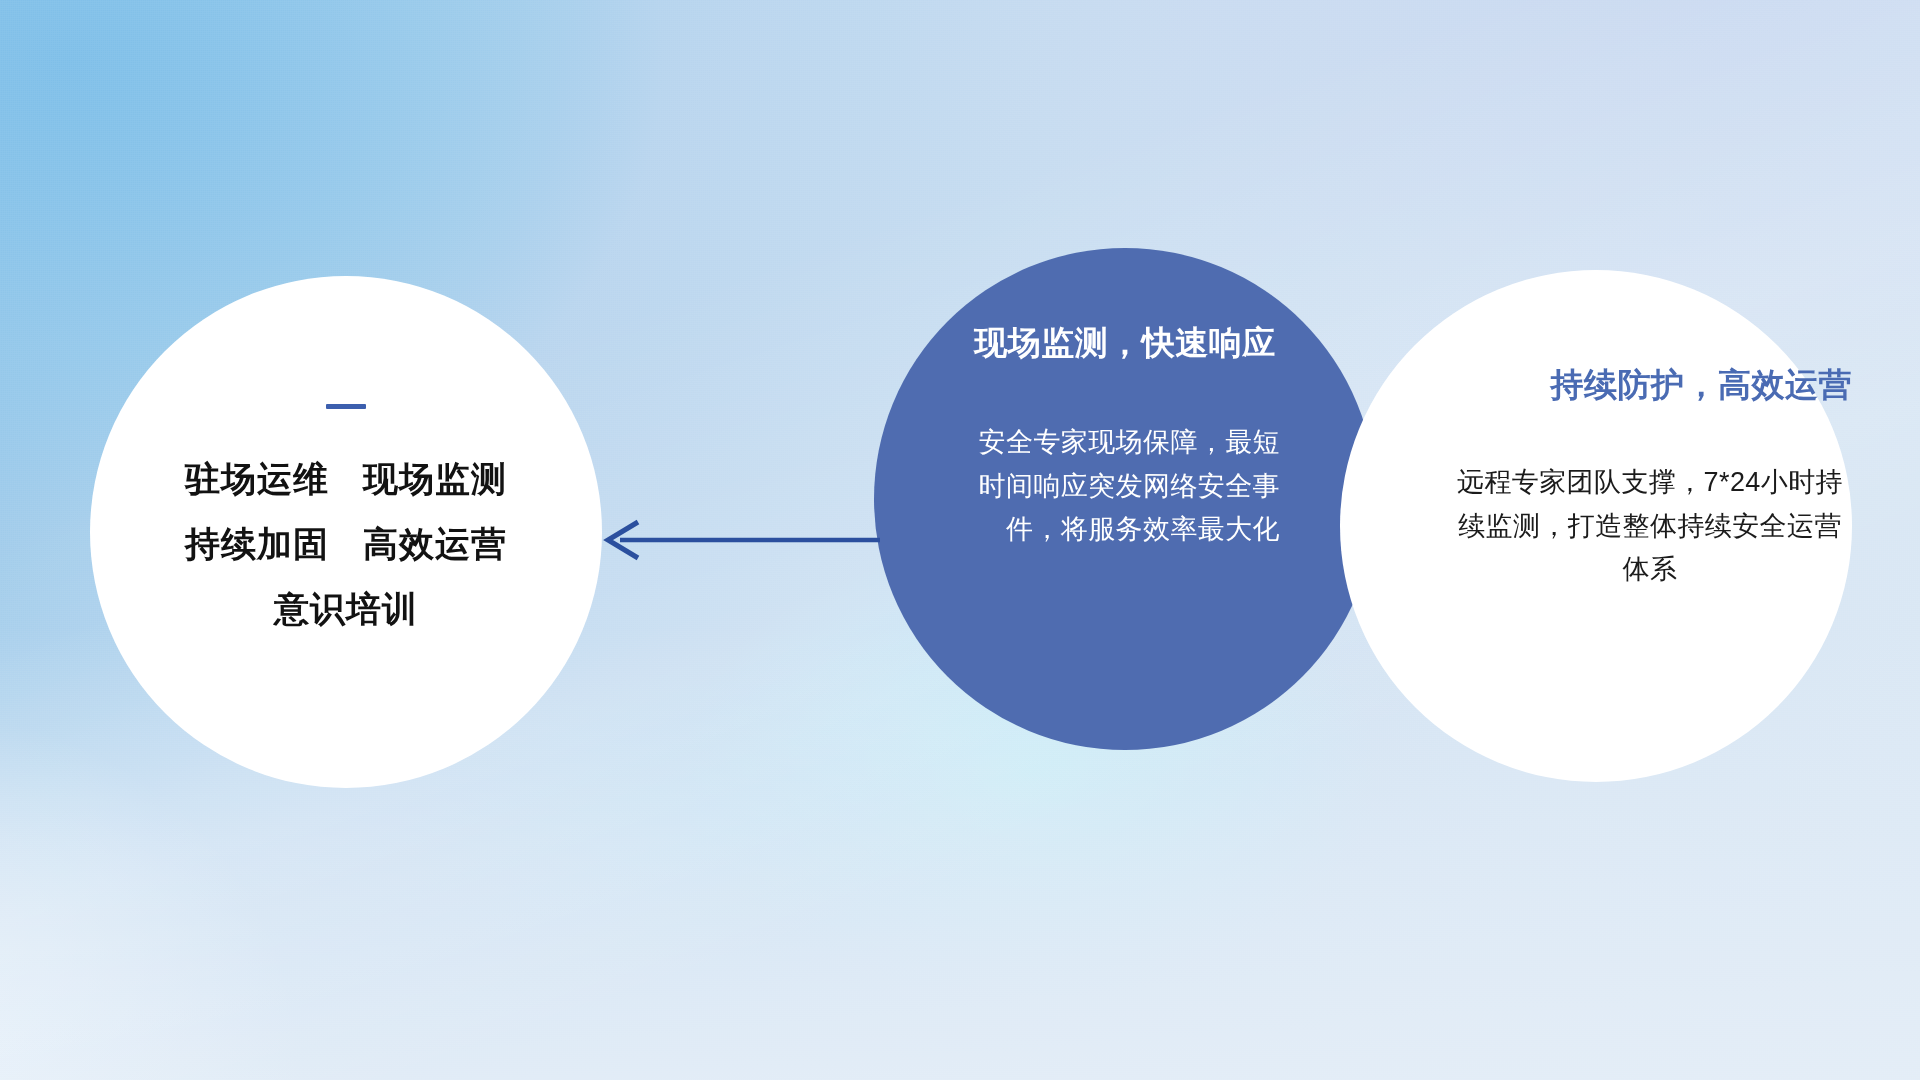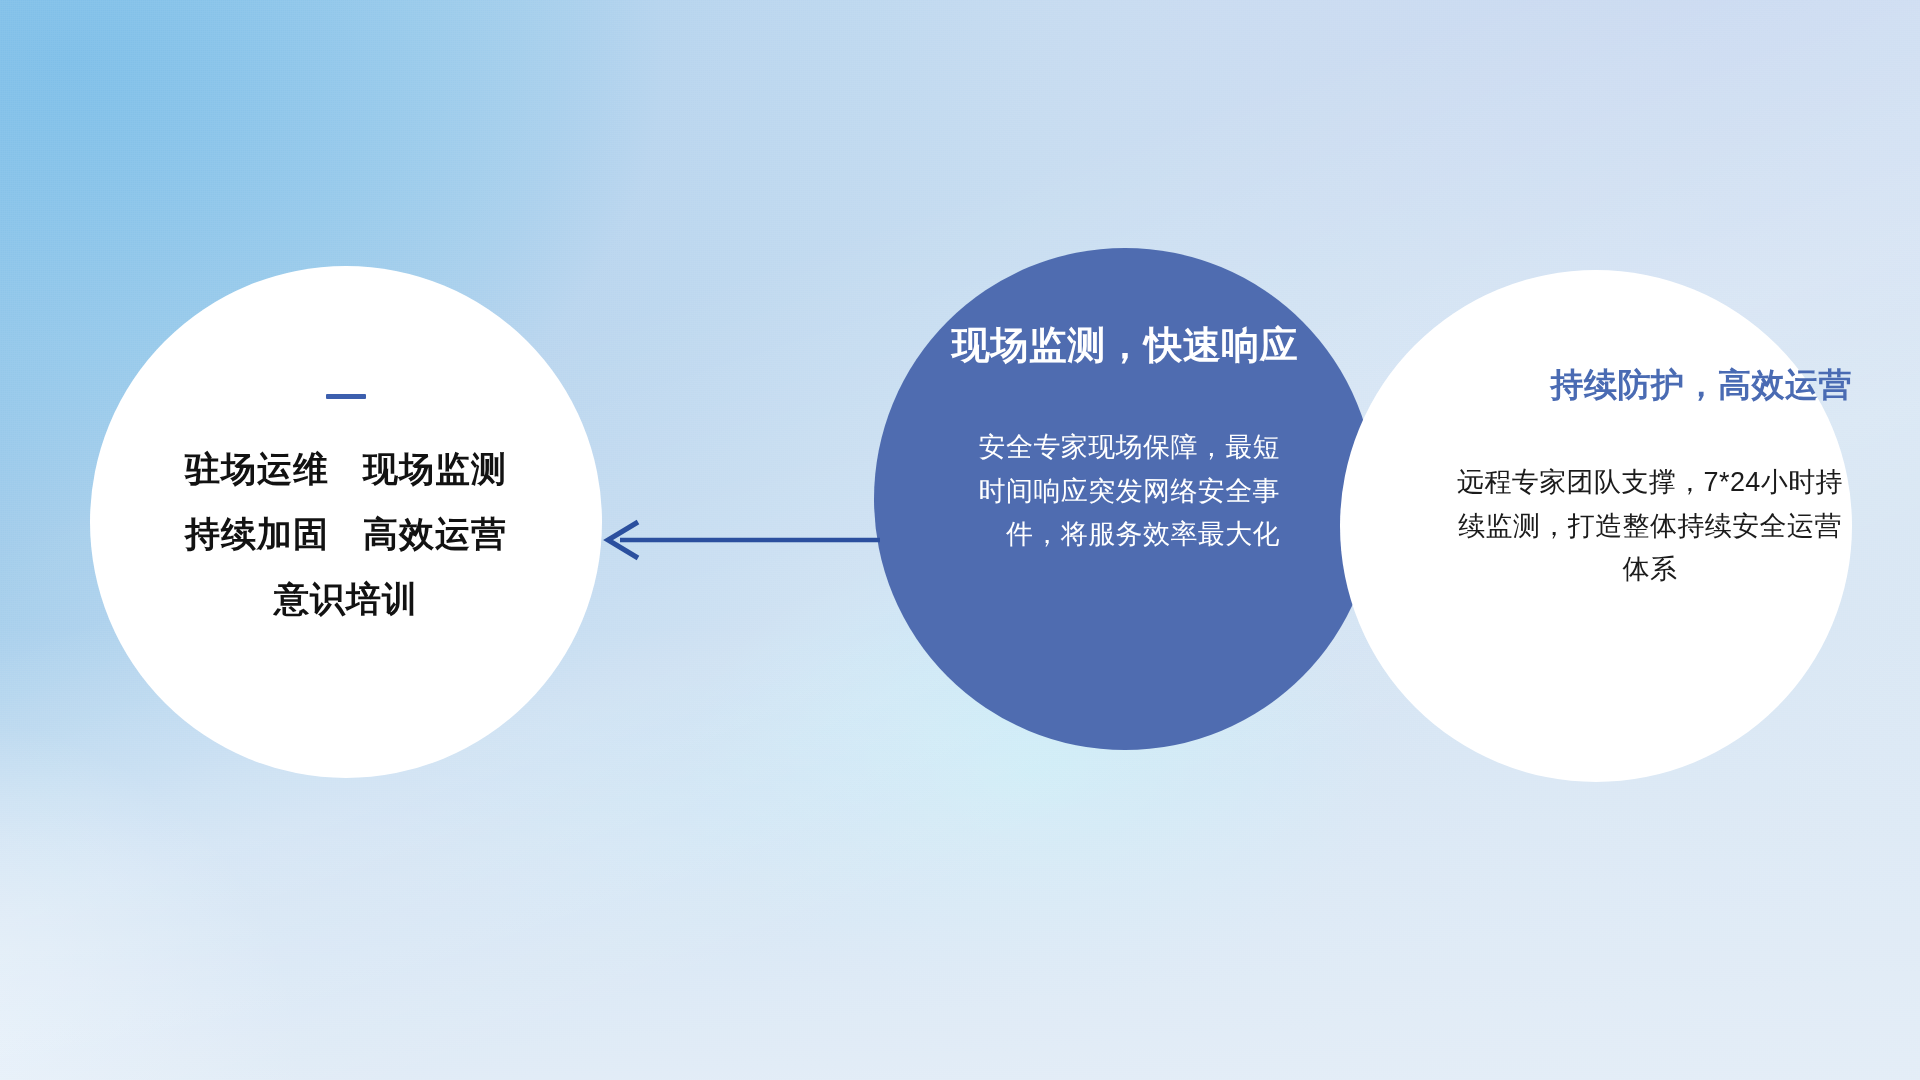--- a/index.html
+++ b/index.html
@@ -100,21 +100,21 @@
     border-radius: 50%;
     box-sizing: border-box;
   }
   .circle-white {
     background: #ffffff;
   }
 
   
   #circle-left {
     left: 90px;
-    top: 266px;
+    top: 276px;
     width: 512px;
     height: 512px;
   }
   #circle-left .circle-inner {
     position: absolute;
     inset: 0;
     display: flex;
     flex-direction: column;
     align-items: center;
     justify-content: flex-start;
@@ -158,21 +158,21 @@
     inset: 0;
     display: flex;
     flex-direction: column;
     align-items: center;
     justify-content: flex-start;
     padding-top: 78px;
     z-index: 2;
   }
   #circle-middle .card-title {
     color: #ffffff;
-    font-size: 38px;
+    font-size: 33px;
     font-weight: 700;
     letter-spacing: 0.5px;
     white-space: nowrap;
     line-height: 1;
     margin-bottom: 62px;
   }
   #circle-middle .card-body {
     color: #ffffff;
     font-size: 27px;
     font-weight: 400;

